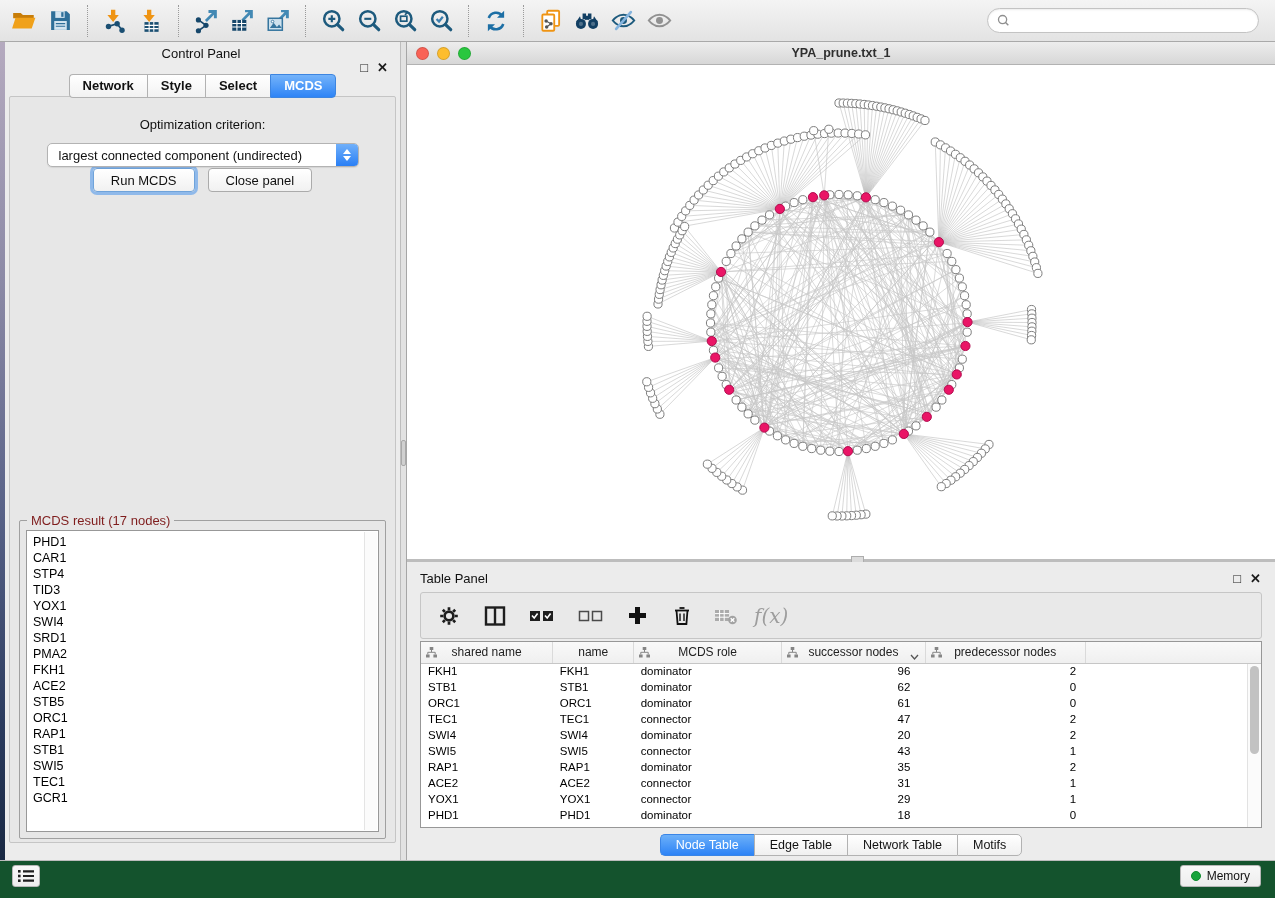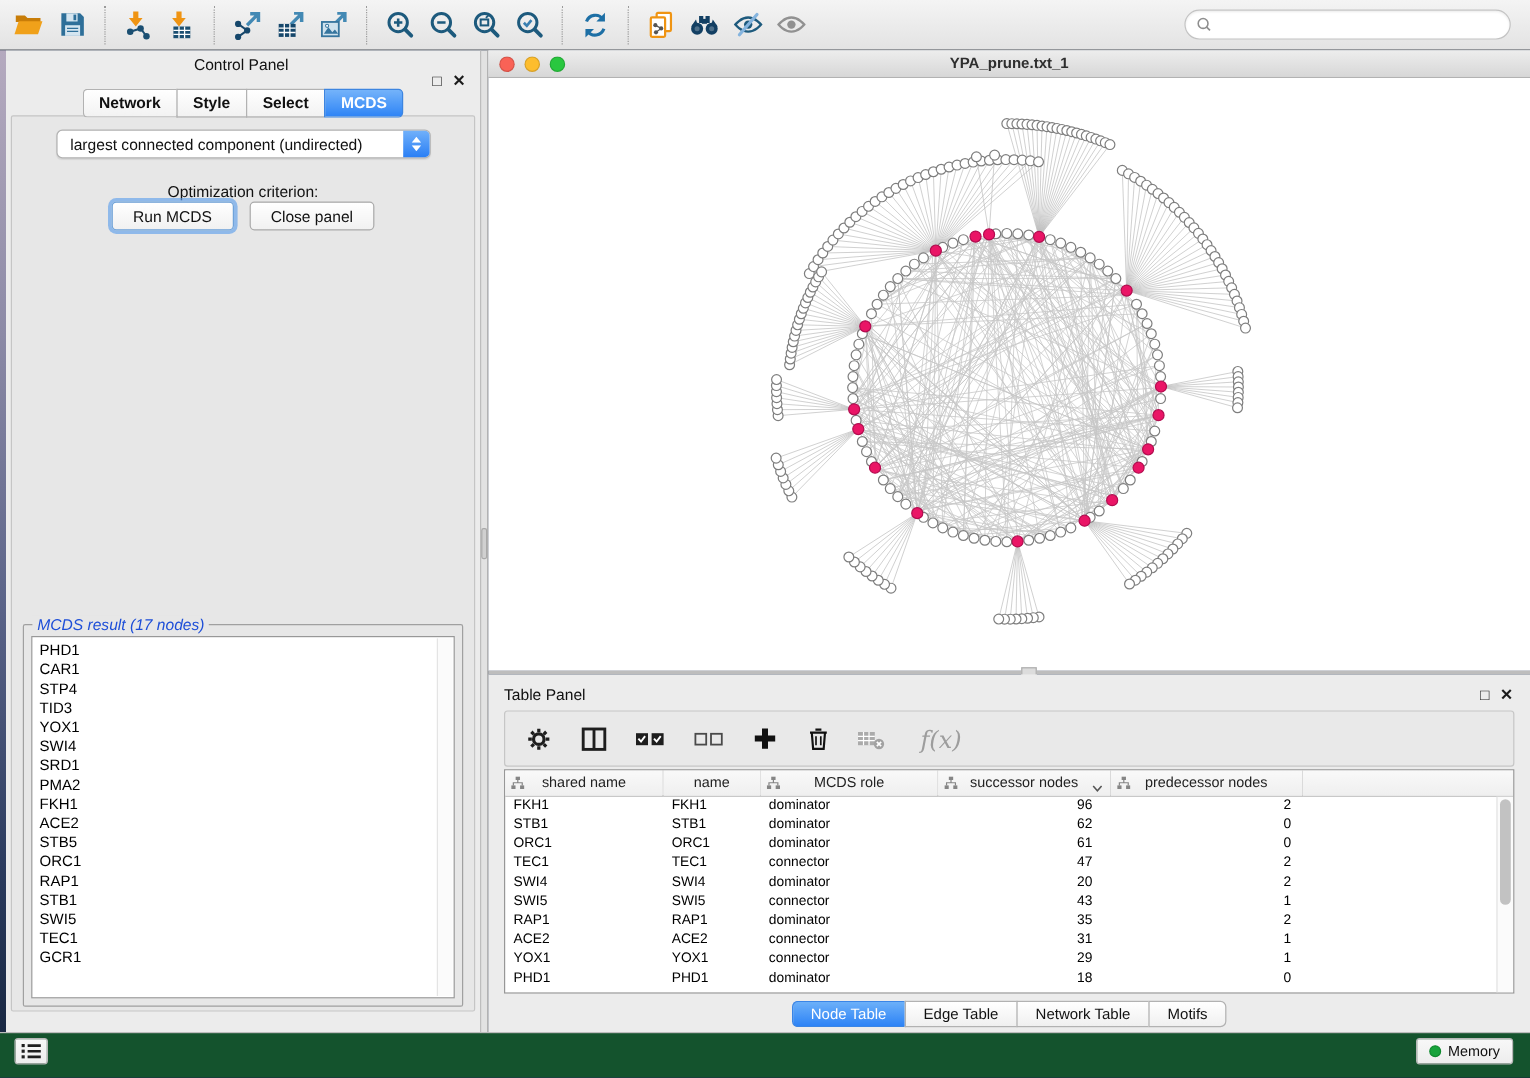--- a/index.html
+++ b/index.html
@@ -42,21 +42,21 @@
     border-radius:5px; position:relative; display:flex; align-items:center; font-size:13px; color:#111;
     padding-left:11px; cursor:pointer; box-shadow:0 1px 1px rgba(0,0,0,.08); }
   #stepper { position:absolute; right:0; top:0; width:22px; height:22px; border-radius:0 4px 4px 0;
     background:linear-gradient(#70b0fa,#2a7ff5); display:flex; flex-direction:column; align-items:center; justify-content:center; gap:2px; }
   #btnrow { display:flex; justify-content:center; gap:13px; margin-top:1px; }
   .cbtn { height:24px; padding:0 17px; font:13px "Liberation Sans",sans-serif; color:#111;
     background:linear-gradient(#ffffff,#f1f1f1); border:1px solid #ababab; border-radius:4px; cursor:pointer; }
   .cbtn.focused { box-shadow:0 0 0 3px rgba(96,160,235,.65); border-color:#6fa3da; }
   #result-group { position:absolute; left:9px; right:9px; top:423px; bottom:3px;
     border:1px solid #a0a0a0; border-radius:2px; }
-  #result-legend { position:absolute; left:7px; top:-8px; background:#e7e7e7; padding:0 4px; font-size:13px; color:#1d4ed8;font-style:italic; }
+  #result-legend { position:absolute; left:7px; top:-8px; background:#e7e7e7; padding:0 4px; font-size:13px; color:#7f1d1d; }
   #result-list { position:absolute; left:6px; right:6px; top:9px; bottom:6px; background:#fff;
     border:1px solid #989898; font-size:12.5px; line-height:16px; color:#000; padding:3px 0 0 6px; overflow:hidden; }
   #result-track { position:absolute; right:1px; top:1px; bottom:1px; width:13px; background:#fbfbfb; border-left:1px solid #e4e4e4; }
   .mcds-item { height:16px; }
 
   
   #vsplit { position:absolute; left:400px; top:42px; width:7px; height:818px; background:#e2e2e2;
     border-left:1px solid #bdbdbd; border-right:1px solid #a6a6a6; cursor:col-resize; }
   #vsplit .grip { position:absolute; left:0; top:398px; width:5px; height:26px; background:#d0d0d0; border:1px solid #a9a9a9; border-radius:2px; }
   #hsplit { position:absolute; left:407px; top:559px; width:868px; height:3px; background:#bdbdbd; cursor:row-resize; }
@@ -270,32 +270,32 @@
         <button class="winbtn">✕</button>
       </span>
     </div>
     <div id="cp-tabs">
         <button class="tab">Network</button>
         <button class="tab">Style</button>
         <button class="tab">Select</button>
         <button class="tab active">MCDS</button>
       </div>
     <div id="cp-body">
+      <div id="opt-label">Optimization criterion:</div>
       <div id="dropdown">
         <span>largest connected component (undirected)</span>
         <span id="stepper">
           <svg width="8" height="5" viewBox="0 0 8 5">
               <path d="M0 5L4 0l4 5z" fill="#fff"></path>
             </svg>
           <svg width="8" height="5" viewBox="0 0 8 5">
               <path d="M0 0l4 5 4-5z" fill="#fff"></path>
             </svg>
         </span>
       </div>
-      <div id="opt-label">Optimization criterion:</div>
       <div id="btnrow">
         <button class="cbtn focused">Run MCDS</button>
         <button class="cbtn">Close panel</button>
       </div>
       <div id="result-group">
         <span id="result-legend">MCDS result (17 nodes)</span>
         <div id="result-list">
           <div id="result-track"></div>
         <div class="mcds-item">PHD1</div>
             <div class="mcds-item">CAR1</div>
@@ -1110,21 +1110,21 @@
           </svg>
         </button>
       <button class="tpi" style="margin-left:5px">
           <svg width="24" height="20" viewBox="0 0 24 20">
             <rect x="1" y="4" width="14" height="11" fill="#ababab"></rect>
             <path stroke="#fff" stroke-width="1" d="M1 7.6h14M1 11.2h14M5.6 4v11M10.2 4v11"></path>
             <circle cx="18.5" cy="14" r="4.3" fill="#a2a2a2"></circle>
             <path d="M16.7 12.2l3.6 3.6M20.3 12.2l-3.6 3.6" stroke="#fff" stroke-width="1.4"></path>
           </svg>
         </button>
-      <button class="tpi" style="margin-left:13px">
+      <button class="tpi" style="margin-left:0">
           <span class="fx-label">f(x)</span>
         </button>
     </div>
     <div id="tp-tablewrap">
       <table>
         <thead>
             <tr id="thead-row">
               <th style="width: 134px;"><span class="tico"><svg width="11" height="11" viewBox="0 0 11 11">
                     <rect x="3.7" y="0" width="3.6" height="3" fill="#858585"></rect>
                     <rect x="0" y="7.5" width="3.6" height="3" fill="#858585"></rect>

